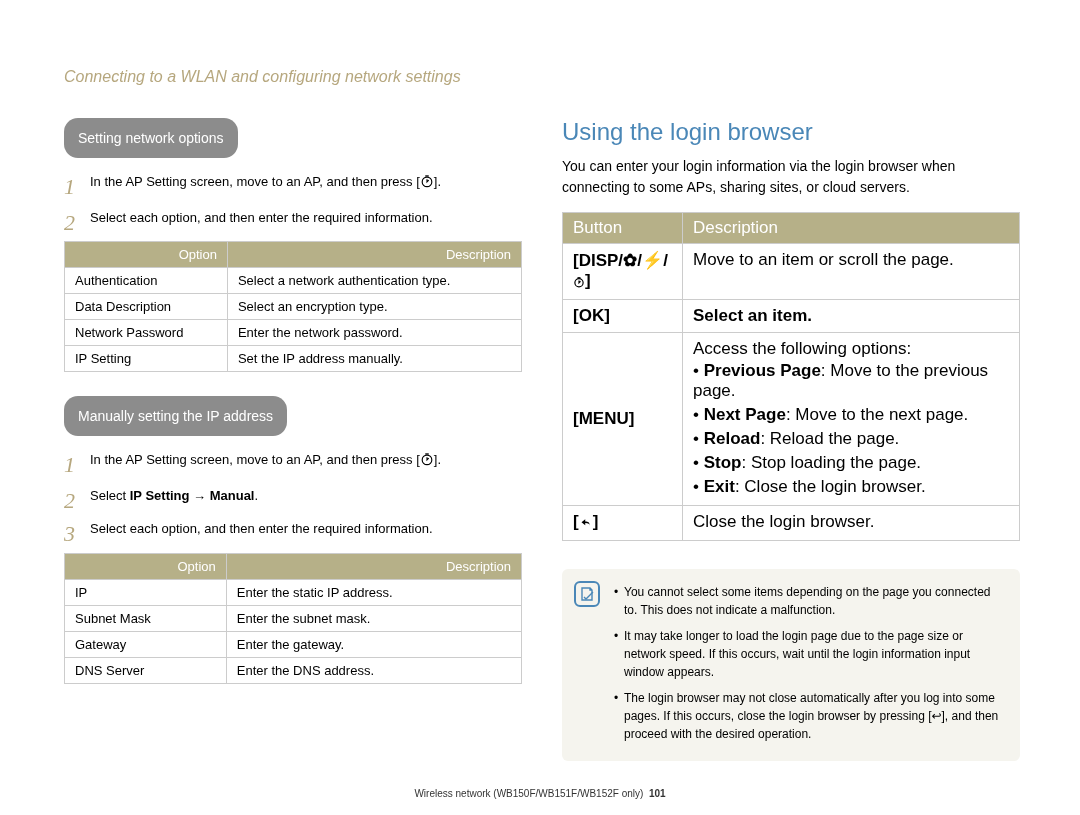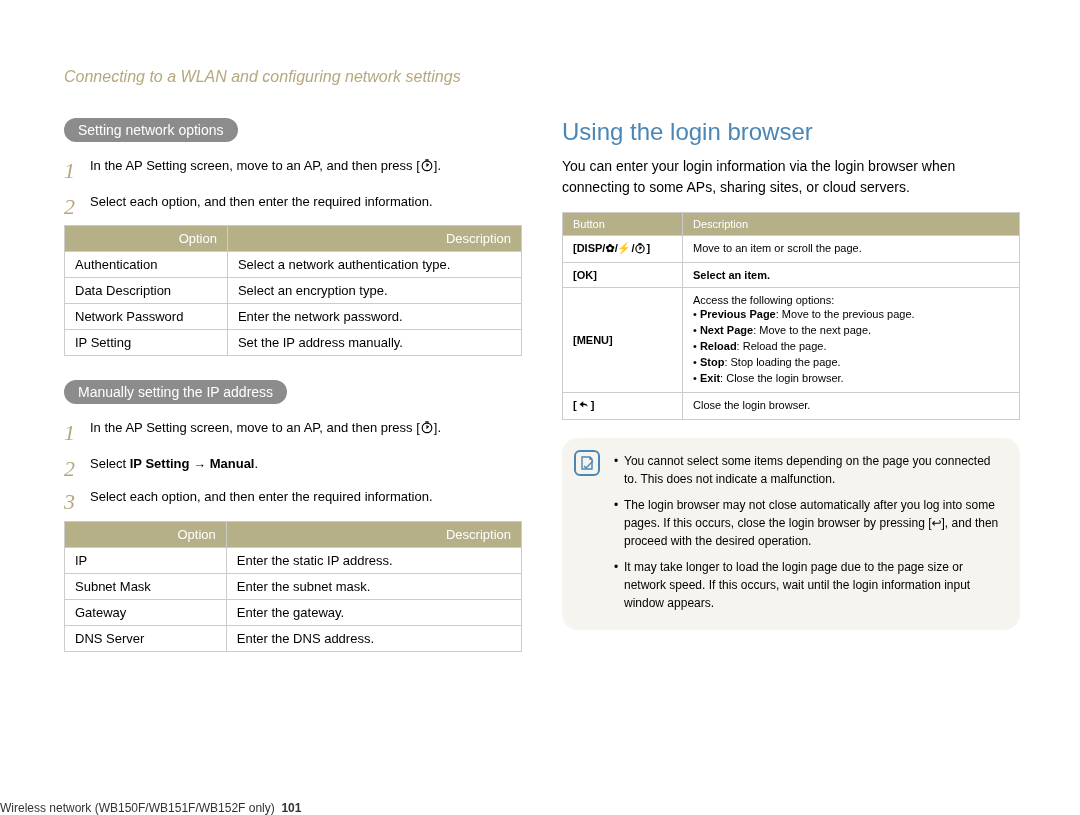--- a/index.html
+++ b/index.html
@@ -23,21 +23,21 @@
   .columns {
     display: flex;
     gap: 40px;
   }
   .col { flex: 1; min-width: 0; }
   .pill {
     display: inline-block;
     background: #8c8c8c;
     color: #fff;
     font-size: 14px;
-    padding: 4px 14px;
+    padding: 12px 14px;
     border-radius: 14px;
     margin-bottom: 14px;
   }
   ol.steps { list-style: none; counter-reset: step; }
   ol.steps > li {
     counter-increment: step;
     position: relative;
     padding-left: 26px;
     margin-bottom: 14px;
     font-size: 13px;
@@ -78,43 +78,43 @@
     margin-bottom: 10px;
   }
   .para {
     font-size: 14px;
     line-height: 1.5;
     margin-bottom: 14px;
   }
   table.btns {
     border-collapse: collapse;
     width: 100%;
-    font-size: 11px;
-    margin-bottom: 18px;
+    font-size: 17px;
+    margin-bottom: 28px;
   }
   table.btns th {
     background: #b6b088;
     color: #fff;
     font-weight: normal;
     text-align: left;
     padding: 5px 10px;
     border: 1px solid #ccc;
   }
   table.btns td {
     border: 1px solid #ccc;
     padding: 6px 10px;
     vertical-align: top;
   }
   table.btns td:first-child { width: 120px; font-weight: bold; }
   .menu-list { list-style: none; padding-left: 0; }
   .menu-list li { padding: 2px 0; }
   .menu-list li::before { content: "• "; }
   .notebox {
     background: #f5f4ee;
-    border-radius: 16px;
+    border-radius: 6px;
     padding: 12px 14px 12px 52px;
     position: relative;
     font-size: 12px;
     line-height: 1.5;
   }
   .note-icon {
     position: absolute;
     left: 12px;
     top: 12px;
     width: 26px;
@@ -132,25 +132,25 @@
   .icon-timer {
     display: inline-block;
     vertical-align: -2px;
   }
   .icon-back {
     display: inline-block;
     vertical-align: -2px;
   }
   .footer {
     position: absolute;
-    bottom: 0;
+    bottom: 16px;
     left: 0;
     right: 0;
-    text-align: left;
-    font-size: 12px;
+    text-align: center;
+    font-size: 10px;
     color: #333;
   }
   .footer .pn { font-weight: bold; }
   .b { font-weight: bold; }
 </style>
 </head>
 <body>
 
 <div class="page">
   <div class="breadcrumb">Connecting to a WLAN and configuring network settings</div>
@@ -289,22 +289,22 @@
 
       <div class="notebox">
         <div class="note-icon">
           <svg viewBox="0 0 16 16">
               <path d="M3 2 L11 2 L13 4 L13 14 L3 14 Z M11 2 L11 4 L13 4" fill="none" stroke="#4a87b7" stroke-width="1.4"></path>
               <path d="M14 6 L7 13 L5 11" fill="none" stroke="#4a87b7" stroke-width="1.4"></path>
             </svg>
         </div>
         <ul>
           <li>You cannot select some items depending on the page you connected to. This does not indicate a malfunction.</li>
+          <li>It may take longer to load the login page due to the page size or network speed. If this occurs, wait until the login information input window appears.</li>
           <li>The login browser may not close automatically after you log into some pages. If this occurs, close the login browser by pressing [↩], and then proceed with the desired operation.</li>
-          <li>It may take longer to load the login page due to the page size or network speed. If this occurs, wait until the login information input window appears.</li>
         </ul>
       </div>
     </div>
   </div>
 </div>
 
 <div class="footer">
   <span>Wireless network (WB150F/WB151F/WB152F only)</span>&nbsp;&nbsp;<span class="pn">101</span>
 </div>
 

